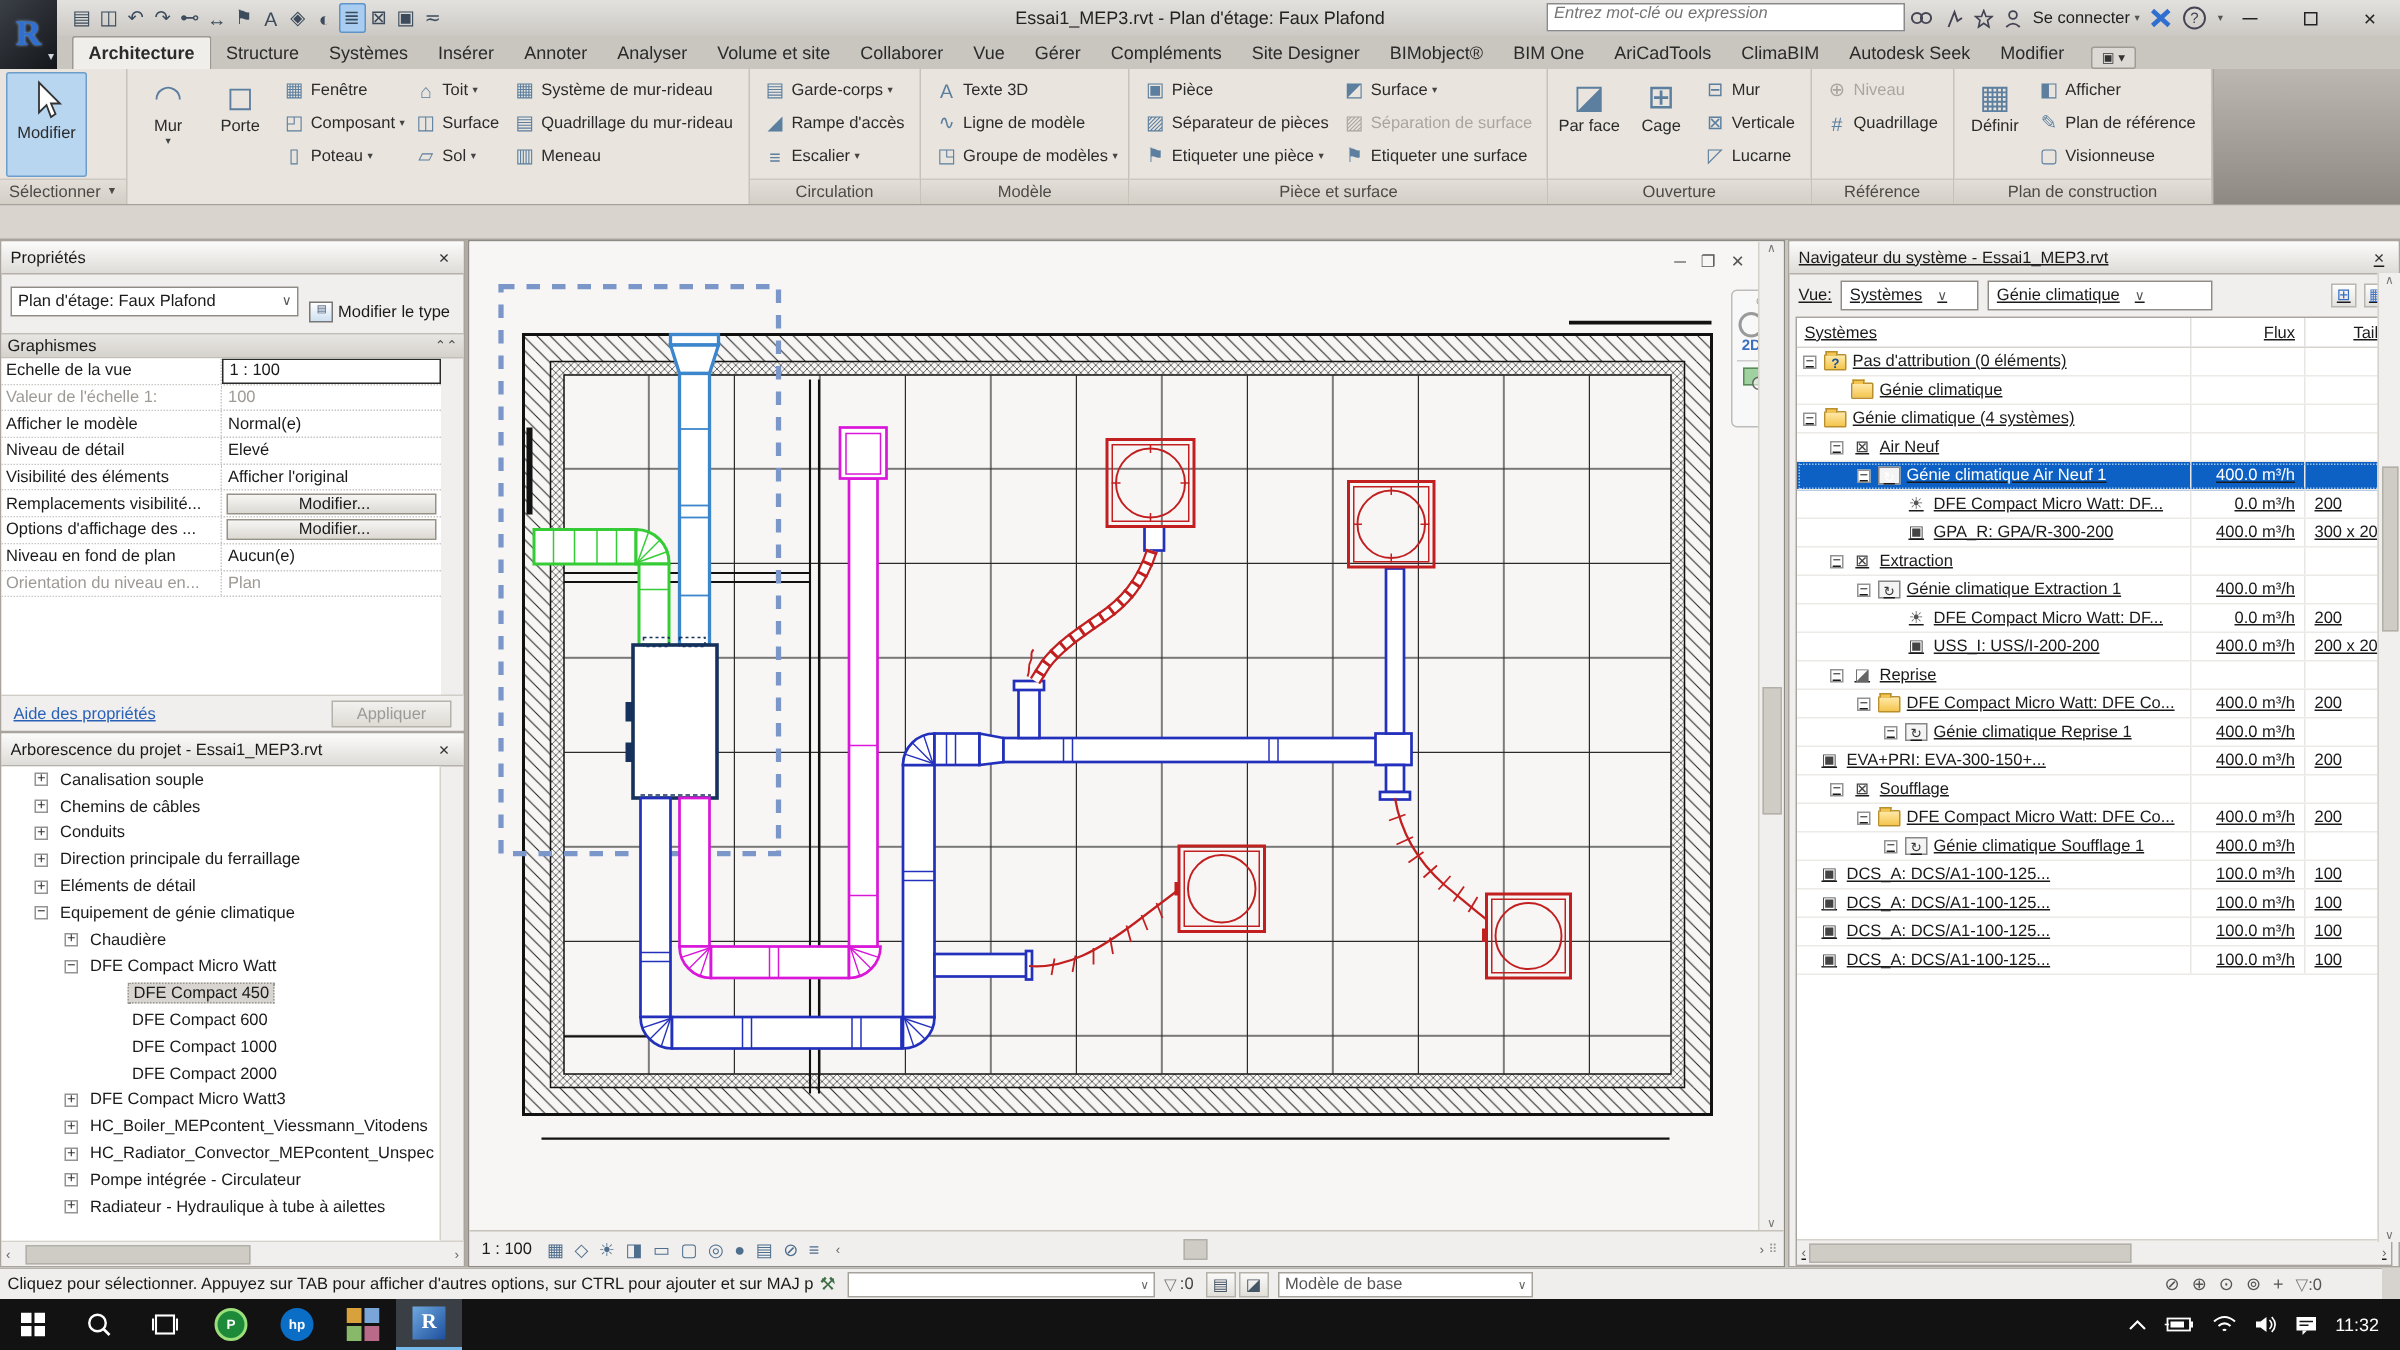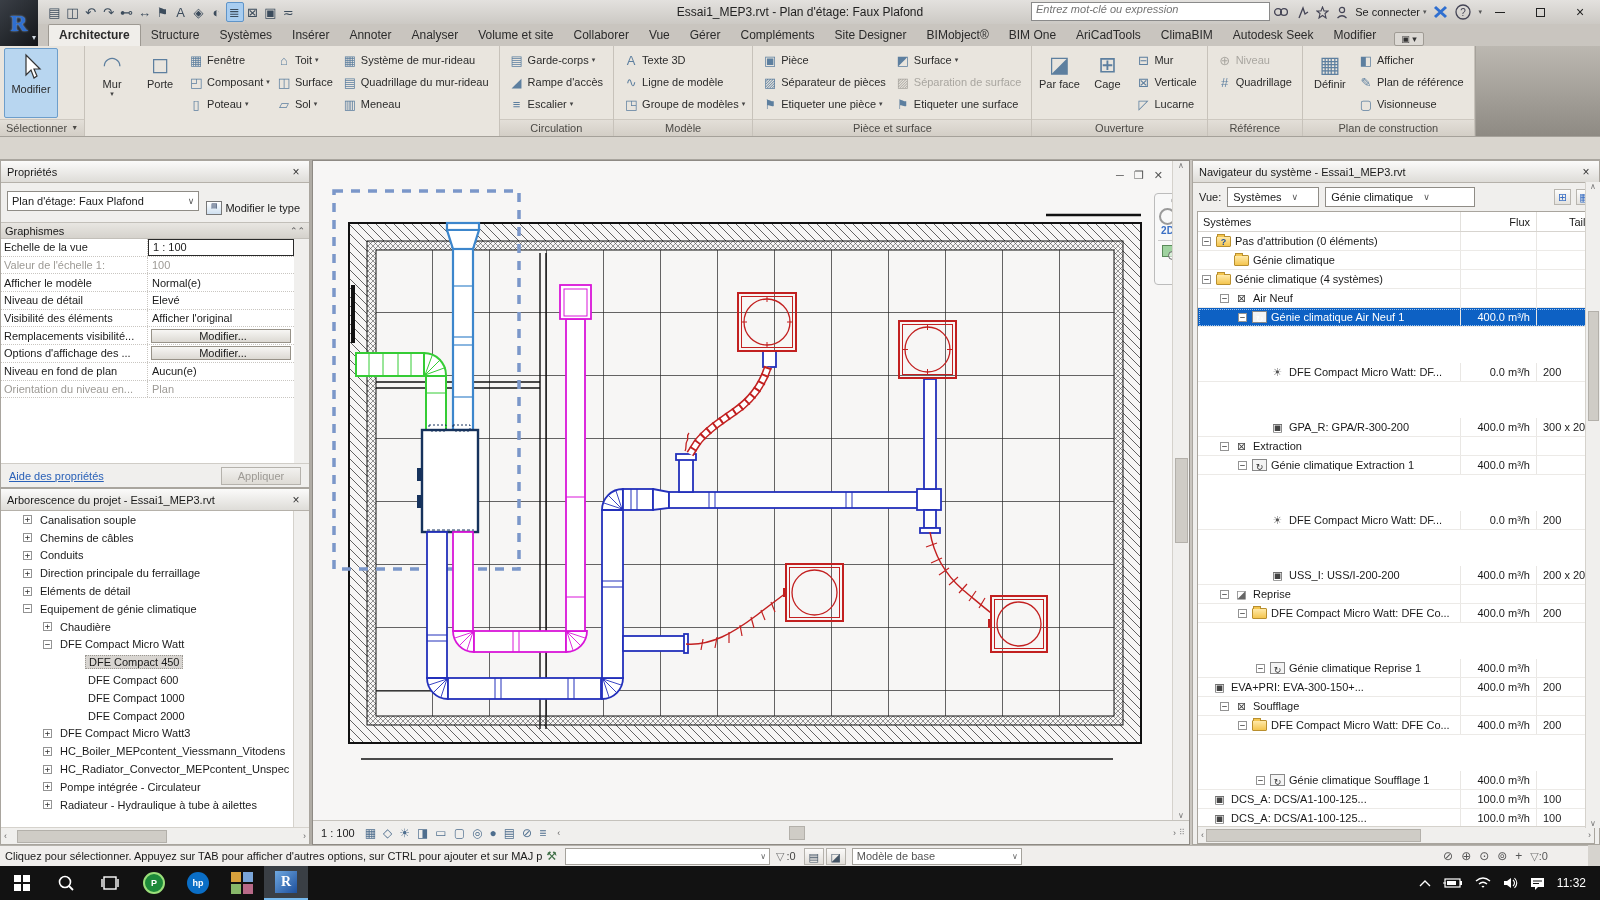--- a/index.html
+++ b/index.html
@@ -130,33 +130,33 @@
   .canvasbottom { height:24px; background:#f0efed; border-top:1px solid #c5c2bc; display:flex; align-items:center; }
   .vcb { display:flex; align-items:center; gap:6px; padding:0 8px; }
   .vcb .scaletxt { font-size:11px; margin-right:4px; }
   .vcb .vic { font-size:12px; color:#4e6e8e; }
   .canvasbottom .track { flex:1; height:14px; position:relative; margin:0 4px; }
   .canvasbottom .hthumb { position:absolute; left:222px; width:16px; top:0; height:14px; background:#cfccc6; border:1px solid #b3b0aa; }
   .canvasbottom .arrc { font-size:9px; color:#666; padding:0 3px; }
   .grip { width:10px; color:#999; font-size:8px; letter-spacing:1px; }
 
   
-  .navg { flex:1; display:flex; flex-direction:column; background:#f0efed; border:1px solid #a9a59e; margin-left:2px; }
+  .navg { flex:1; display:flex; flex-direction:column; background:#f0efed; border:1px solid #a9a59e; margin-left:2px;text-decoration:underline; }
   .vuerow { height:28px; display:flex; align-items:center; padding:0 6px; gap:6px; }
   .combo { height:20px; border:1px solid #8f8c86; background:#fff; display:flex; align-items:center; padding:0 5px; font-size:11px; }
   .combo .ca { margin-left:10px; color:#555; font-size:9px; }
   .navicons { margin-left:auto; display:flex; gap:5px; }
   .navicons span { width:17px; height:16px; border:1px solid #b9b6b0; background:linear-gradient(#fdfdfc,#e4e2de); text-align:center; font-size:11px; color:#3a6fc4; line-height:15px; }
   .ntable { flex:1; margin:0 4px; border:1px solid #a9a59e; background:#fff; display:flex; flex-direction:column; overflow:hidden; }
   .nhead { height:20px; display:flex; align-items:center; border-bottom:1px solid #d7d4cf; background:#fff; font-size:11px; }
   .nhead .h1 { flex:1; padding-left:5px; } .nhead .h2 { width:76px; text-align:right; border-left:1px solid #e2e0dc; padding-right:6px; height:100%; line-height:20px; }
   .nhead .h3 { width:58px; border-left:1px solid #e2e0dc; padding-left:6px; height:100%; line-height:20px;text-align:right; }
   .nrows { flex:1; overflow:hidden; }
   .nrow { height:19px; display:flex; align-items:center; border-bottom:1px solid #eceae7; font-size:11px; white-space:nowrap; }
-  .nrow.lv0 { padding-left:4px; } .nrow.lv1 { padding-left:22px; } .nrow.lv2 { padding-left:40px; } .nrow.lv3 { padding-left:58px;margin-top:36px; } .nrow.lv4 { }
+  .nrow.lv0 { padding-left:4px; } .nrow.lv1 { padding-left:22px; } .nrow.lv2 { padding-left:40px; } .nrow.lv3 { padding-left:58px; } .nrow.lv4 { }
   .tico { width:15px; height:12px; margin-right:4px; flex:0 0 15px; position:relative; font-size:11px; line-height:12px; text-align:center; color:#555; }
   .ic-folder .tico, .ic-folder-q .tico { background:linear-gradient(#ffe9a8,#f4c54e); border:1px solid #b98f2e; border-radius:1px; height:11px; }
   .ic-folder .tico::before, .ic-folder-q .tico::before { content:""; position:absolute; left:0; top:-3px; width:6px; height:2px; background:#f4c54e; border:1px solid #b98f2e; border-bottom:none; }
   .ic-folder-q .tico::after { content:"?"; position:absolute; left:0; right:0; top:-1px; color:#1d4f9c; font-size:9px; font-weight:bold; }
   .ic-sysx .tico::before { content:"⊠"; color:#444; }
   .ic-sysh .tico::before { content:"◪"; color:#666; }
   .ic-system .tico { border:1px solid #888; height:12px; background:#f4f4f4; }
   .ic-system .tico::before { content:"↻"; font-size:9px; color:#333; }
   .ic-fan .tico::before { content:"☀"; color:#555; }
   .ic-grille .tico::before { content:"▣"; color:#444; }

